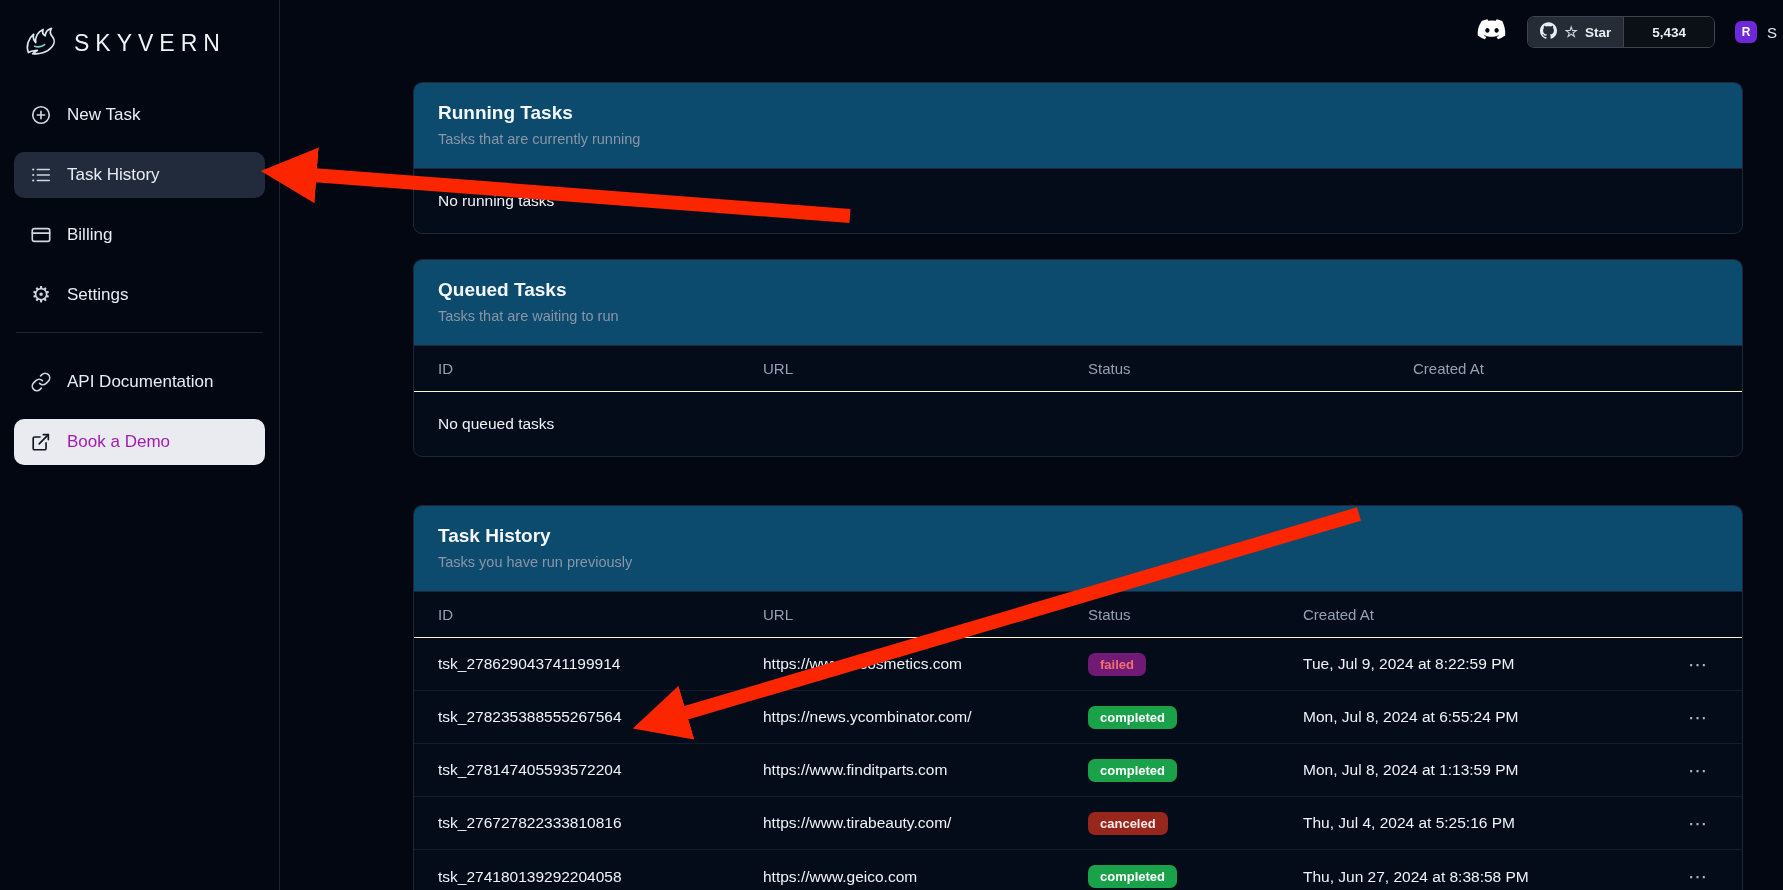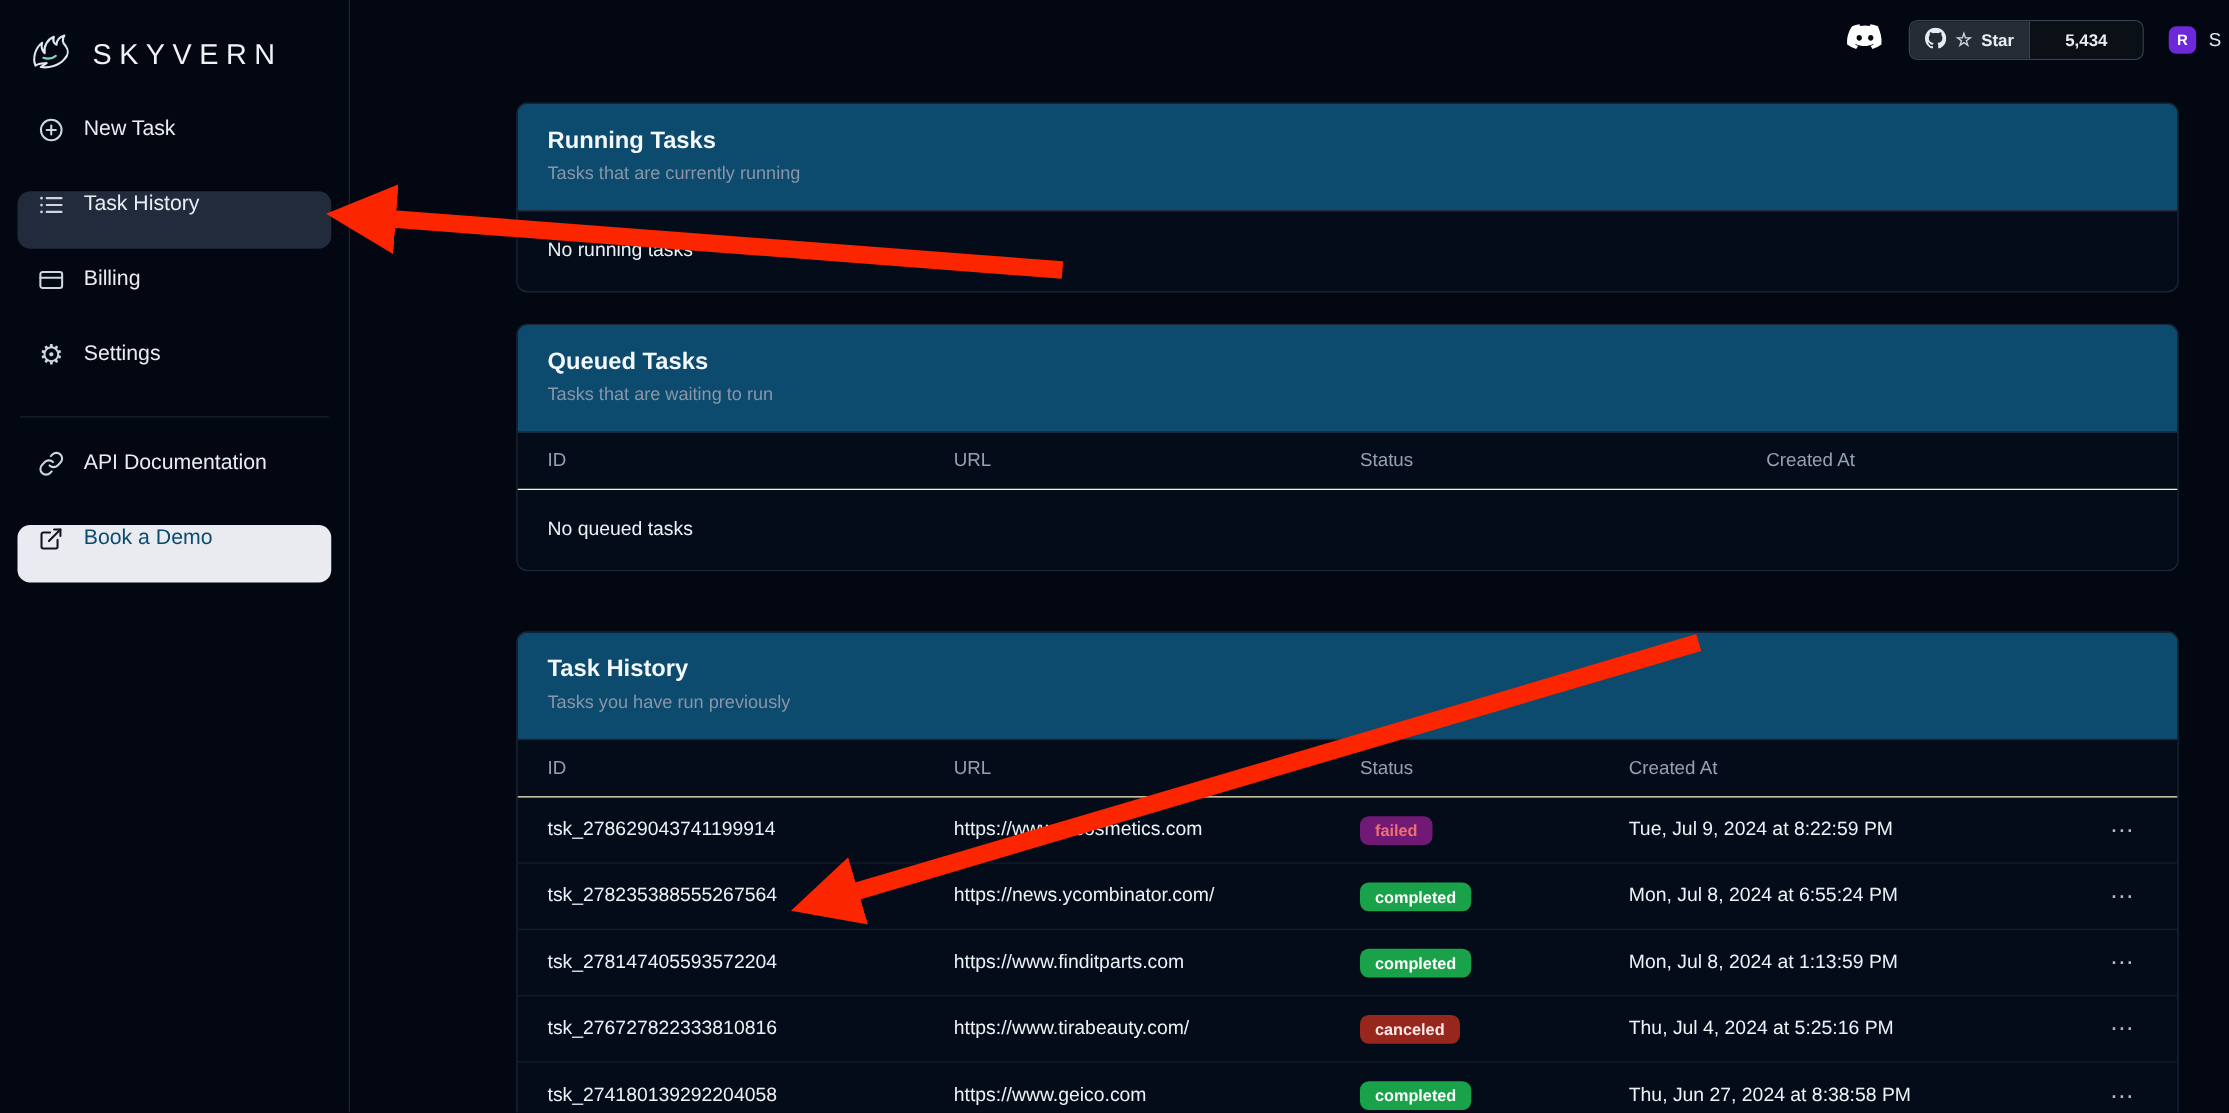--- a/index.html
+++ b/index.html
@@ -4,25 +4,25 @@
 <style>
   * { margin:0; padding:0; box-sizing:border-box; }
   html,body { width:1783px; height:890px; overflow:hidden; background:#020711; color:#f1f5fb;
               font-family:"Liberation Sans", sans-serif; }
   .app { display:flex; width:100%; height:100%; position:relative; }
 
   
   .sidebar { width:280px; flex-shrink:0; border-right:1px solid #1b2433; padding:14px; }
   .logo { display:flex; align-items:center; gap:12px; padding:6px 8px 26px 6px; }
   .brand { font-size:23px; letter-spacing:6px; font-weight:500; color:#eef3f8; }
-  .nav-item { display:flex; gap:15px; height:46px; padding:0 16px;
+  .nav-item { display:flex; align-items:center; gap:15px; height:46px; padding:0 16px;
               border-radius:10px; font-size:17px; color:#e8edf4; cursor:pointer; margin-bottom:14px; }
   .nav-item .ic { width:22px; height:22px; display:flex; align-items:center; justify-content:center; color:#cfd6e0; }
   .nav-item.active { background:#222b3b; }
-  .nav-item.demo { background:#e9ebf0; color:#0c4a6e; font-weight:500; }
+  .nav-item.demo { background:#e9ebf0; color:#a21caf; font-weight:500; }
   .nav-item.demo .ic { color:#12161f; }
   .nav-sep { border-top:1px solid #1b2433; margin:12px 2px 26px; }
   .gear-glyph { font-size:22px; line-height:1; }
 
   
   .topbar { position:absolute; top:16px; right:6px; display:flex; align-items:center; gap:20px; z-index:5; }
   .icon-btn { background:none; border:none; cursor:pointer; display:flex; align-items:center; }
   .gh-btn { display:flex; align-items:stretch; height:32px; border:1px solid #3a4452; border-radius:7px;
             overflow:hidden; font-size:13.5px; font-weight:700; color:#e8edf3; cursor:pointer; background:none; }
   .gh-left { display:flex; align-items:center; gap:7px; padding:0 12px; background:#262c36; }

